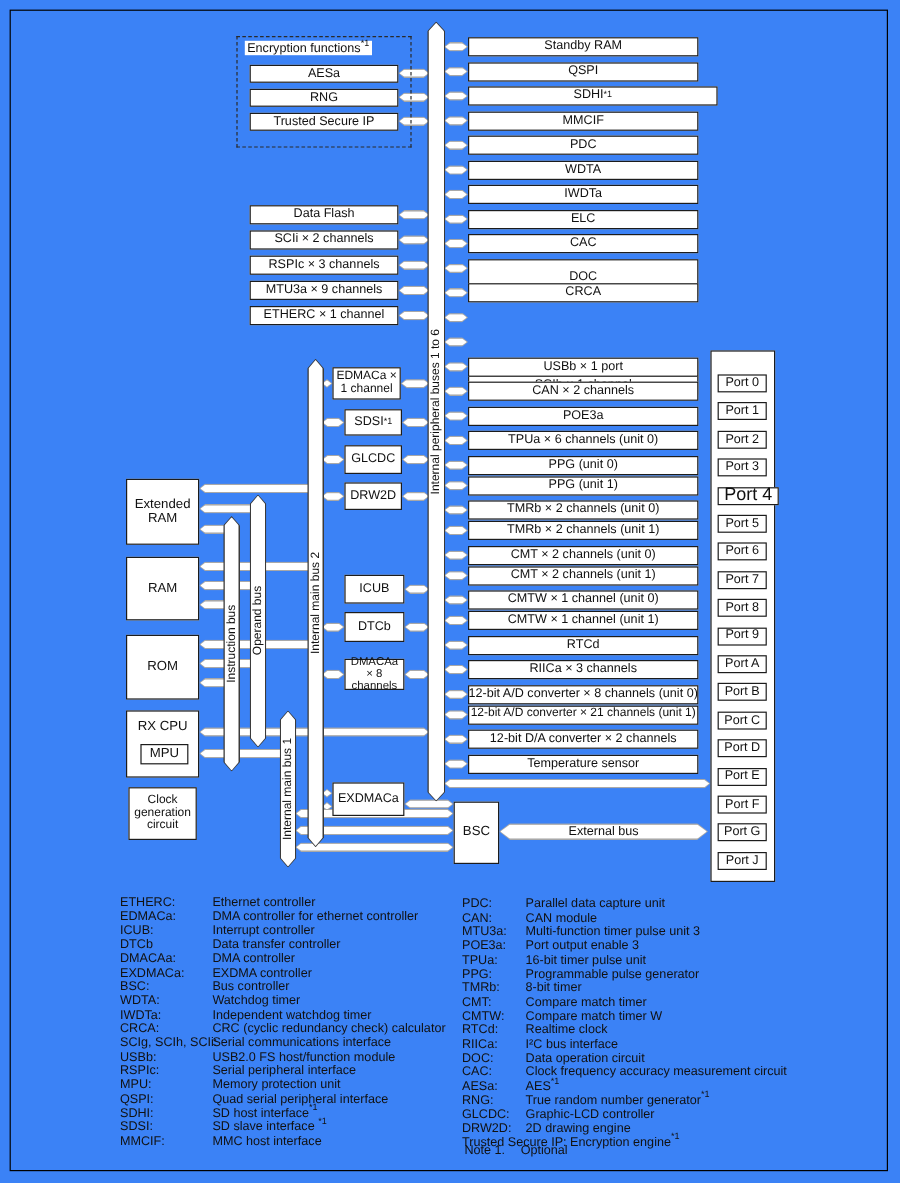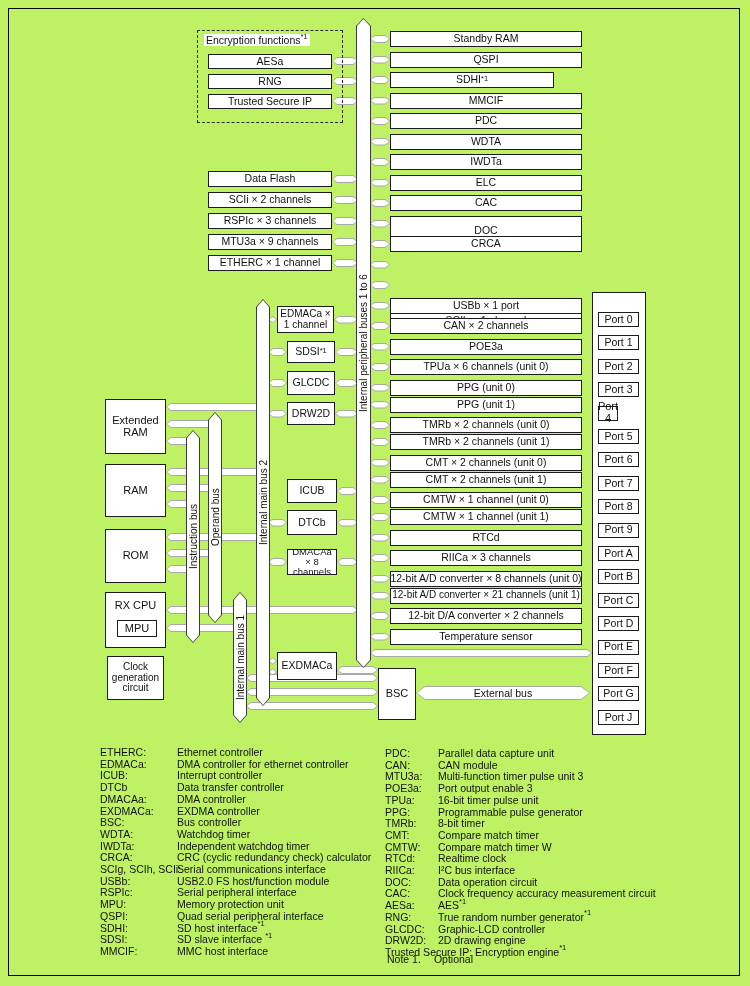--- a/index.html
+++ b/index.html
@@ -1,17 +1,17 @@
 <!DOCTYPE html>
 <html><head>
 <meta charset="utf-8">
 <style>
   html,body { margin:0; padding:0; background:#fff; }
   body { font-family:"Liberation Sans","DejaVu Sans",sans-serif; color:#111; }
-  #canvas { position:relative; width:750px; height:986px; background:#bef264; overflow:hidden; }
+  #canvas { position:relative; width:750px; height:986px; background:#3b82f6; overflow:hidden; }
   .frame { position:absolute; left:8px; top:8px; width:732px; height:968px;
            border:1.5px solid #000; box-sizing:border-box; }
   .box { position:absolute; border:1.3px solid #1c1c1c; background:#fff; box-sizing:border-box;
          display:flex; align-items:center; justify-content:center; text-align:center;
          font-size:11px; line-height:1.08; z-index:3; padding:0 2px; }
   .box.nowrap { white-space:nowrap; }
   .dashed { position:absolute; border:1.5px dashed #2a2a2a; background:transparent;
             box-sizing:border-box; z-index:2; }
   .dashed-label { position:absolute; font-size:10.5px; z-index:3; background:#fff; padding:0 2px; }
   
@@ -77,21 +77,21 @@
       <div class="box" style="left: 105px; top: 399px; width: 61px; height: 55px; font-size: 11px;">Extended RAM</div>
       <div class="box" style="left: 105px; top: 464px; width: 61px; height: 53px; font-size: 11px;">RAM</div>
       <div class="box" style="left: 105px; top: 529px; width: 61px; height: 54px; font-size: 11px;">ROM</div>
       <div class="box" style="left: 105px; top: 592px; width: 61px; height: 56px; font-size: 11px; align-items: flex-start; padding-top: 7px;">RX CPU</div>
       <div class="box" style="left: 117px; top: 620px; width: 40px; height: 17px; font-size: 11px;">MPU</div>
       <div class="box" style="left: 107px; top: 656px; width: 57px; height: 44px; font-size: 10px;">Clock generation circuit</div>
     </div>
   <div id="mount-rightcol">
       <div class="box nowrap" style="left: 390px; top: 31px; width: 192px; height: 16px; font-size: 10.5px;">Standby RAM</div>
       <div class="box nowrap" style="left: 390px; top: 51.5px; width: 192px; height: 16px; font-size: 10.5px;">QSPI</div>
-      <div class="box nowrap" style="left: 390px; top: 72px; width: 164px; height: 16px; font-size: 10.5px;">SDHI<sup>*1</sup></div>
+      <div class="box nowrap" style="left: 390px; top: 72px; width: 208px; height: 16px; font-size: 10.5px;">SDHI<sup>*1</sup></div>
       <div class="box nowrap" style="left: 390px; top: 92.5px; width: 192px; height: 16px; font-size: 10.5px;">MMCIF</div>
       <div class="box nowrap" style="left: 390px; top: 113px; width: 192px; height: 16px; font-size: 10.5px;">PDC</div>
       <div class="box nowrap" style="left: 390px; top: 133.5px; width: 192px; height: 16px; font-size: 10.5px;">WDTA</div>
       <div class="box nowrap" style="left: 390px; top: 154px; width: 192px; height: 16px; font-size: 10.5px;">IWDTa</div>
       <div class="box nowrap" style="left: 390px; top: 174.5px; width: 192px; height: 16px; font-size: 10.5px;">ELC</div>
       <div class="box nowrap" style="left: 390px; top: 195px; width: 192px; height: 16px; font-size: 10.5px;">CAC</div>
       <div class="box nowrap" style="left: 390px; top: 215.5px; width: 192px; height: 31px; font-size: 10.5px;">DOC</div>
       <div class="box nowrap" style="left: 390px; top: 236px; width: 192px; height: 16px; font-size: 10.5px;">CRCA</div>
       <div class="box nowrap" style="left: 390px; top: 256.5px; width: 192px; height: 16px; font-size: 10.5px; margin-top: 44px;">SCIg × 10 channels</div>
       <div class="box nowrap" style="left: 390px; top: 277px; width: 192px; height: 16px; font-size: 10.5px; margin-top: 36px;">SCIh × 1 channel</div>
@@ -431,21 +431,21 @@
       <div class="i"></div>
     <div class="elabel">External bus</div>
   </div>
 
   <div class="portbox" style="left:592px; top:292px; width:54px; height:443px;"></div>
   <div id="mount-ports">
       <div class="box" style="left: 598px; top: 312px; width: 41px; height: 15px; font-size: 10.5px;">Port 0</div>
       <div class="box" style="left: 598px; top: 335.4px; width: 41px; height: 15px; font-size: 10.5px;">Port 1</div>
       <div class="box" style="left: 598px; top: 358.8px; width: 41px; height: 15px; font-size: 10.5px;">Port 2</div>
       <div class="box" style="left: 598px; top: 382.2px; width: 41px; height: 15px; font-size: 10.5px;">Port 3</div>
-      <div class="box" style="left: 598px; top: 405.6px; width: 20px; height: 15px; font-size: 11px;">Port 4</div>
+      <div class="box" style="left: 598px; top: 405.6px; width: 51px; height: 15px; font-size: 15px;">Port 4</div>
       <div class="box" style="left: 598px; top: 429px; width: 41px; height: 15px; font-size: 10.5px;">Port 5</div>
       <div class="box" style="left: 598px; top: 452.4px; width: 41px; height: 15px; font-size: 10.5px;">Port 6</div>
       <div class="box" style="left: 598px; top: 475.8px; width: 41px; height: 15px; font-size: 10.5px;">Port 7</div>
       <div class="box" style="left: 598px; top: 499.2px; width: 41px; height: 15px; font-size: 10.5px;">Port 8</div>
       <div class="box" style="left: 598px; top: 522.6px; width: 41px; height: 15px; font-size: 10.5px;">Port 9</div>
       <div class="box" style="left: 598px; top: 546px; width: 41px; height: 15px; font-size: 10.5px;">Port A</div>
       <div class="box" style="left: 598px; top: 569.4px; width: 41px; height: 15px; font-size: 10.5px;">Port B</div>
       <div class="box" style="left: 598px; top: 592.8px; width: 41px; height: 15px; font-size: 10.5px;">Port C</div>
       <div class="box" style="left: 598px; top: 616.2px; width: 41px; height: 15px; font-size: 10.5px;">Port D</div>
       <div class="box" style="left: 598px; top: 639.6px; width: 41px; height: 15px; font-size: 10.5px;">Port E</div>

